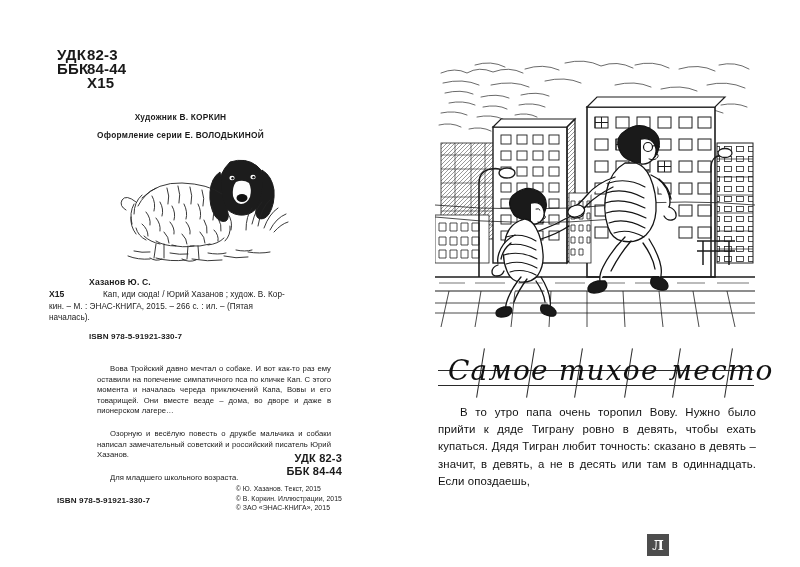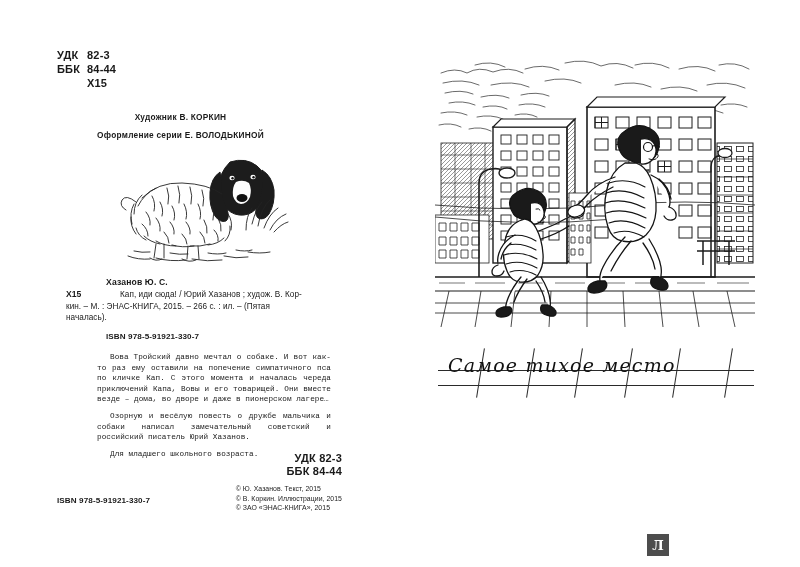--- a/index.html
+++ b/index.html
@@ -25,21 +25,21 @@
     height: 567px;
   }
   .page-left  { width: 400px; }
   .page-right { width: 400px; }
 
   
   .udk-block {
     position: absolute;
     left: 57px;
     top: 48px;
-    font-size: 11px;
+    font-size: 15px;
     font-weight: bold;
     line-height: 14px;
     letter-spacing: 0.2px;
   }
   .udk-row { display: flex; }
   .udk-key { width: 30px; }
   .udk-val { }
   .udk-row.x15 { padding-left: 30px; }
 
   .credits {
@@ -59,21 +59,21 @@
     position: absolute;
     left: 112px;
     top: 152px;
     width: 180px;
     height: 112px;
   }
   .dog-illo svg { display: block; width: 100%; height: 100%; }
 
   .biblio {
     position: absolute;
-    left: 66px;
+    left: 49px;
     top: 277px;
     width: 285px;
   }
   .biblio-author {
     font-size: 8.6px;
     font-weight: bold;
     margin-left: 40px;
     letter-spacing: 0.15px;
     margin-bottom: 2px;
   }
@@ -108,21 +108,21 @@
   .annotation {
     position: absolute;
     left: 97px;
     top: 352px;
     width: 234px;
     font-size: 7.7px;
     line-height: 10.6px;
     text-align: justify;
     letter-spacing: 0.02px;
   }
-  .annotation p { margin: 0 0 6px 0; text-indent: 13px; font-family: Liberation Mono, monospace; }
+  .annotation p { margin: 12px 0 6px 0; text-indent: 13px; }
   .annotation p:last-child { margin-bottom: 0; }
 
   .udk-bottom {
     position: absolute;
     right: 58px;
     top: 452px;
     text-align: right;
     font-size: 11px;
     font-weight: bold;
     line-height: 13px;
@@ -165,21 +165,21 @@
     top: 352px;
     width: 316px;
     height: 46px;
   }
   .chapter-title .script {
     position: absolute;
     left: 10px;
     top: 2px;
     font-family: "DejaVu Serif", serif;
     font-style: italic;
-    font-size: 19px;
+    font-size: 28px;
     letter-spacing: 1.2px;
     color: #111;
     white-space: nowrap;
     z-index: 2;
   }
   .rule-long {
     position: absolute;
     left: 0;
     width: 316px;
     height: 1px;
@@ -584,17 +584,20 @@
       <div class="rule-long r2"></div>
       <div class="slash" style="left:42px;"></div>
       <div class="slash" style="left:92px;"></div>
       <div class="slash" style="left:140px;"></div>
       <div class="slash" style="left:190px;"></div>
       <div class="slash" style="left:238px;"></div>
       <div class="slash" style="left:290px;"></div>
       <div class="script">Самое тихое место</div>
     </div>
 
+    <div class="body-text">
+      <p>В то утро папа очень торопил Вову. Нужно было прийти к дяде Тиграну ровно в девять, чтобы ехать купаться. Дядя Тигран любит точность: сказано в девять – значит, в девять, а не в десять или там в одиннадцать. Если опоздаешь,</p>
+    </div>
 
   </div>
 </div>
 
 <div class="logo-badge">Л</div>
 
 </body></html>

